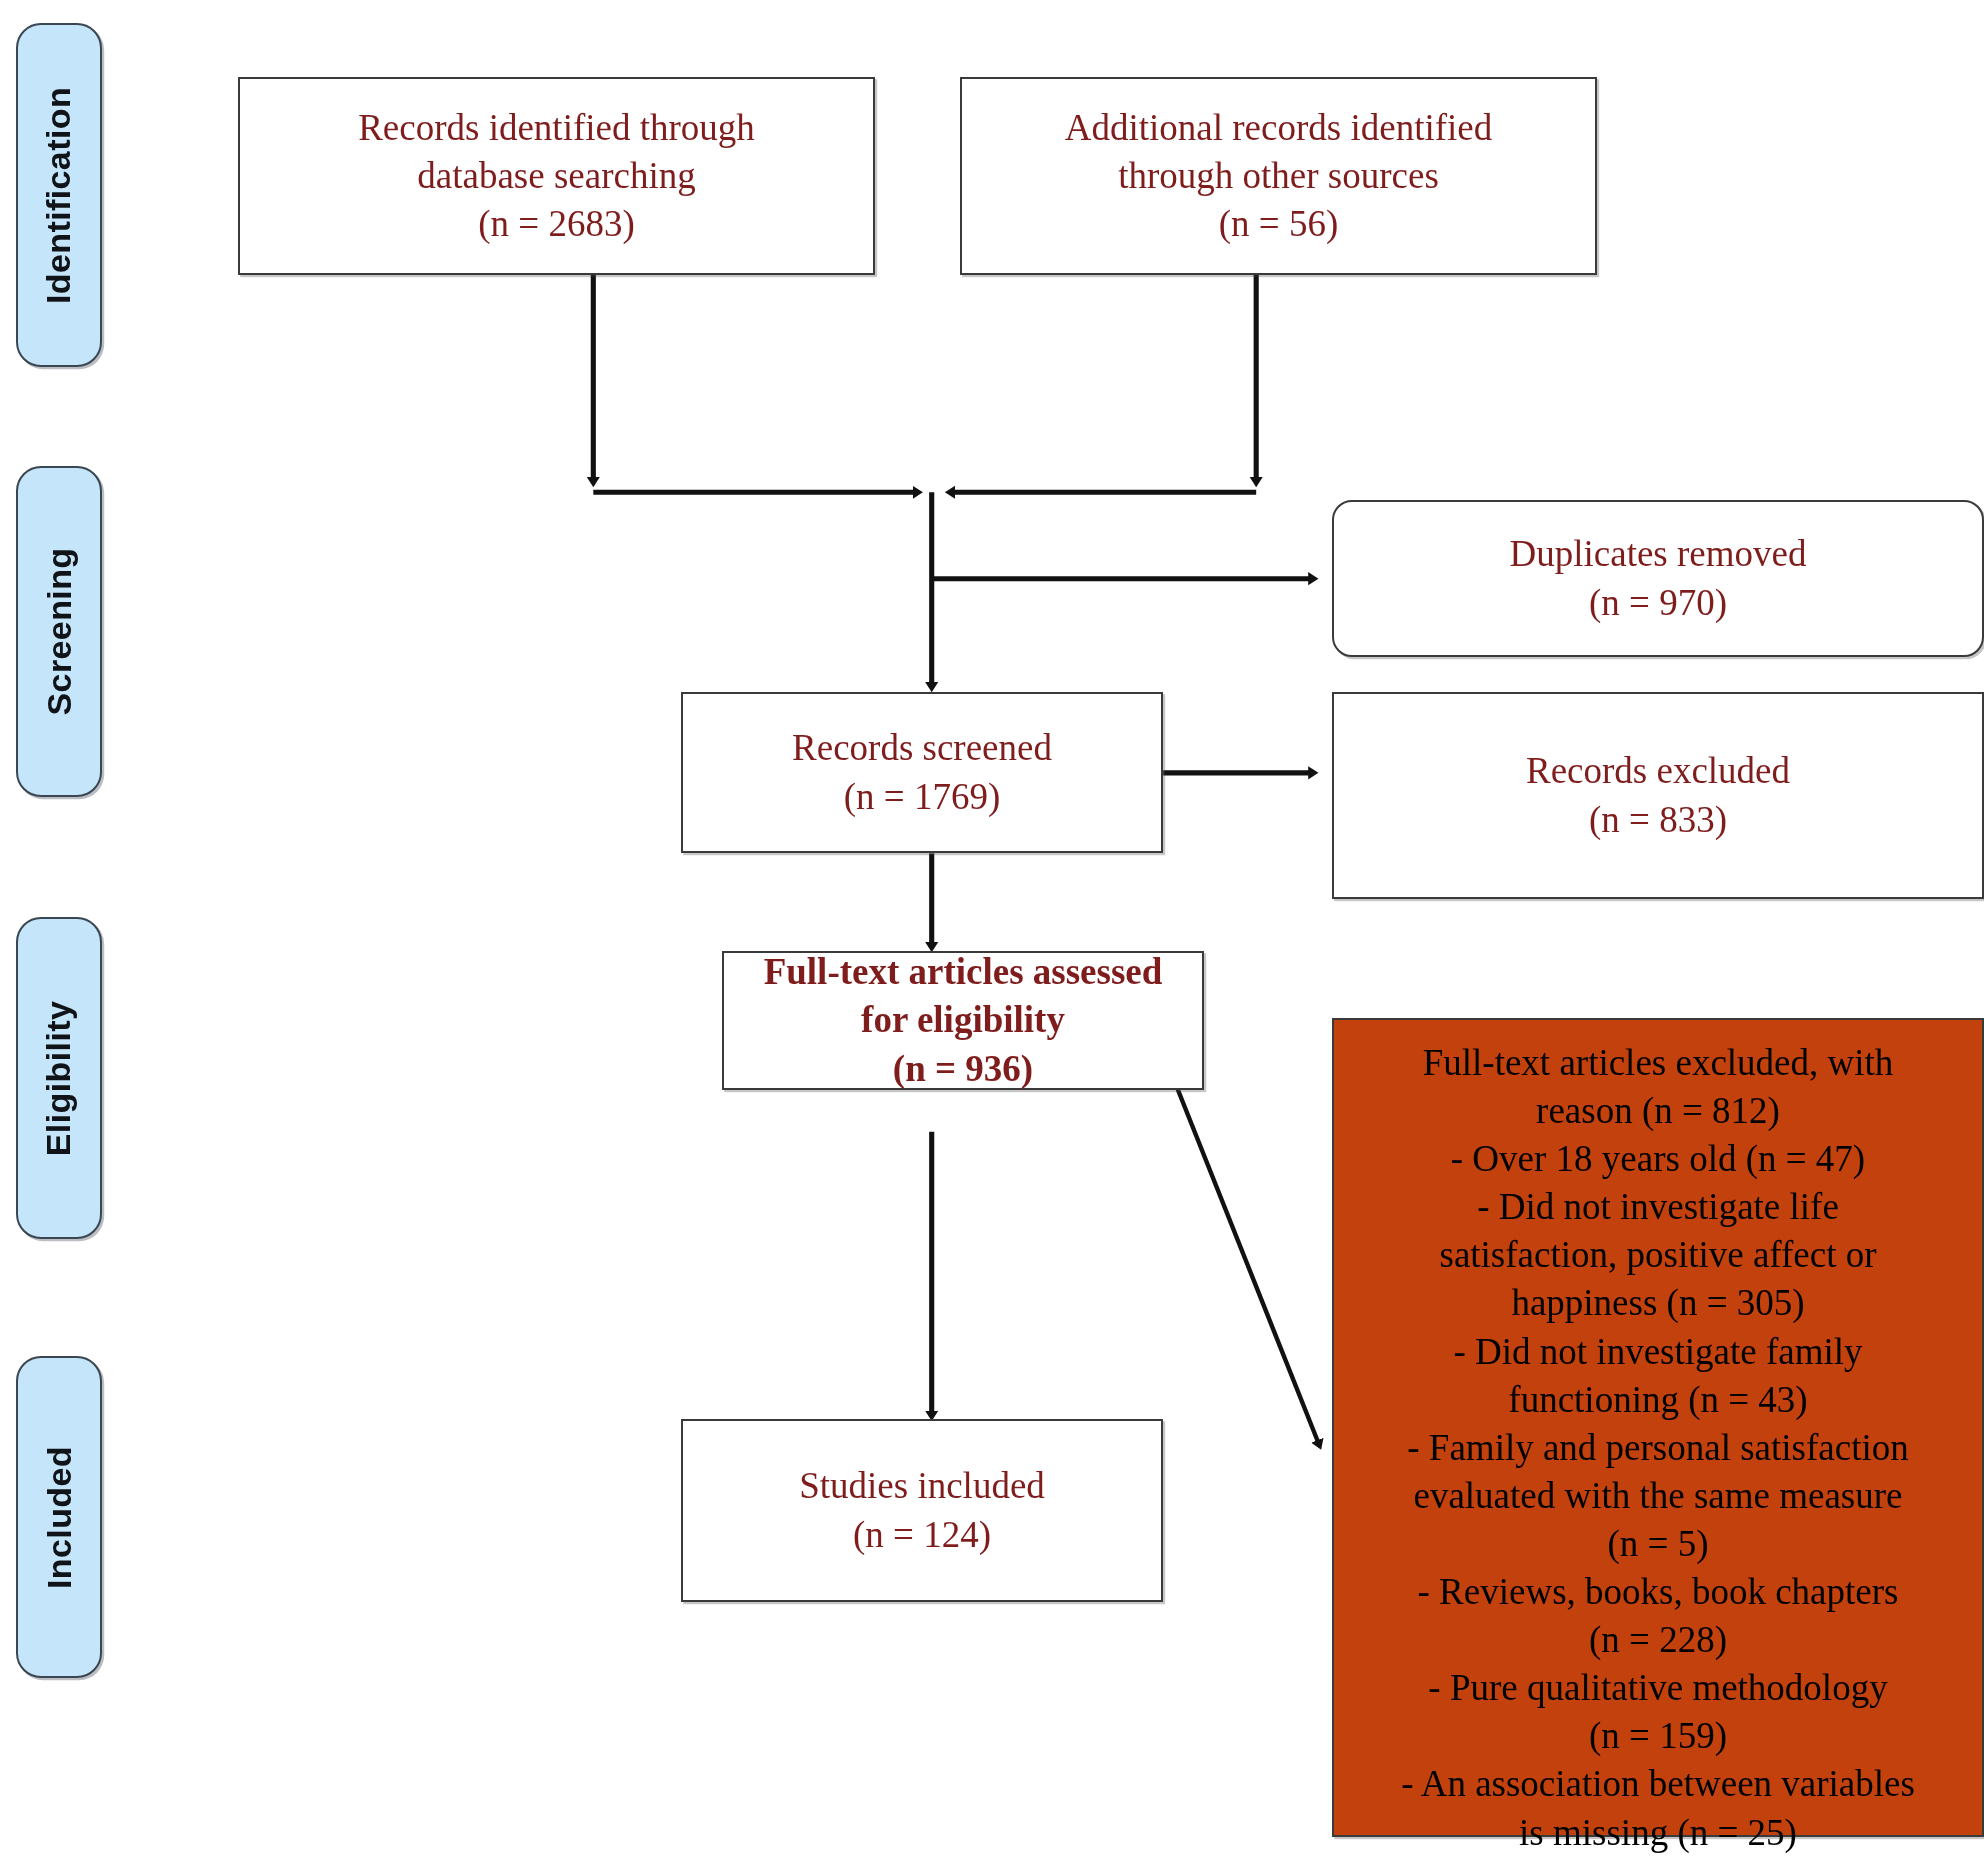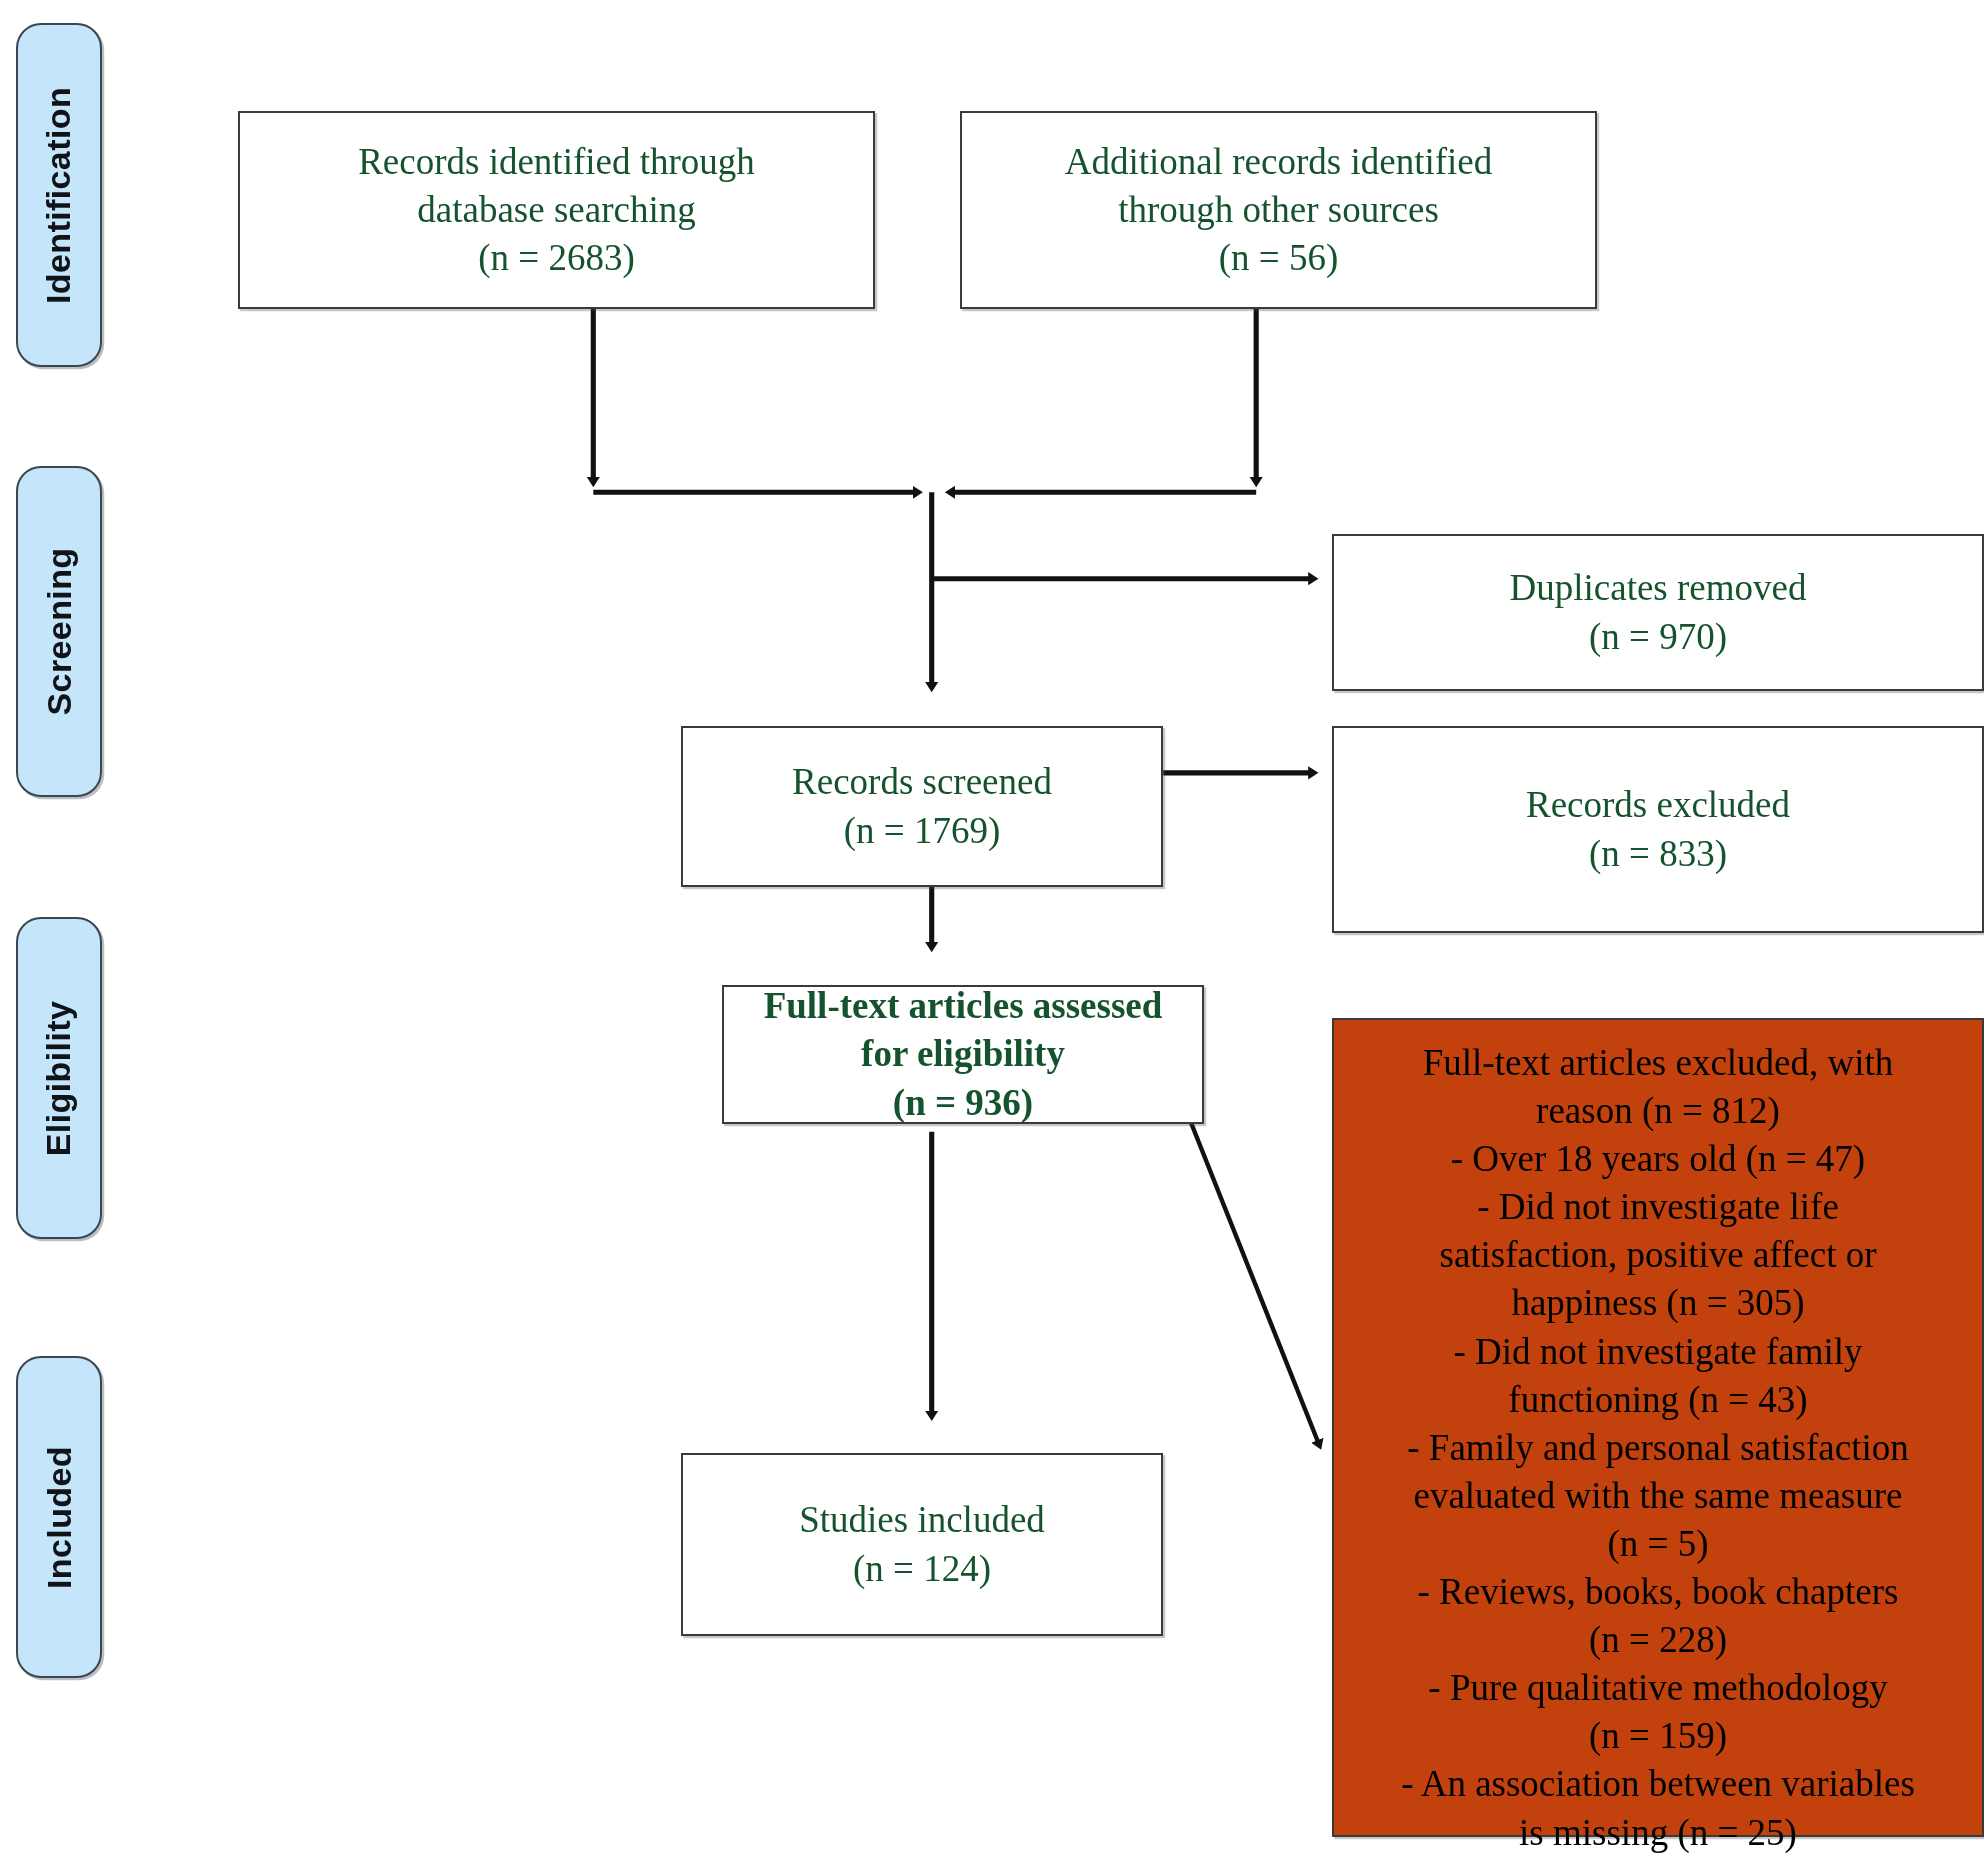--- a/index.html
+++ b/index.html
@@ -41,25 +41,24 @@
   
   .flow-box {
     position: absolute;
     background: #ffffff;
     border: 2.9px solid #3a3a3a;
     box-sizing: border-box;
     display: flex;
     align-items: center;
     justify-content: center;
     text-align: center;
-    color: #14532d;
+    color: #7f1d1d;
     font-size: 37px;
     line-height: 1.30;
     box-shadow: 2.2px 2.2px 0 rgba(70,70,70,0.30);
-    margin-top: 34px;
   }
   .flow-box .box-text { padding: 0 16px; }
   .flow-box .box-text .ln { display: block; }
 
   
   .reasons-box {
     position: absolute;
     background: #c2410c;
     border: 2.9px solid #3a3a3a;
     box-sizing: border-box;
@@ -154,21 +153,21 @@
   </div>
 
   <div class="flow-box" style="left:960px; top:77px; width:637px; height:198px;">
     <span class="box-text">
       <span class="ln">Additional records identified</span>
       <span class="ln">through other sources</span>
       <span class="ln">(n = 56)</span>
     </span>
   </div>
 
-  <div class="flow-box" style="left:1332px; top:500px; width:652px; height:157px;">
+  <div class="flow-box" style="left:1332px; top:500px; width:652px; height:157px;border-radius:20px;">
     <span class="box-text">
       <span class="ln">Duplicates removed</span>
       <span class="ln">(n = 970)</span>
     </span>
   </div>
 
   <div class="flow-box" style="left:681px; top:692px; width:482px; height:161px;">
     <span class="box-text">
       <span class="ln">Records screened</span>
       <span class="ln">(n = 1769)</span>

